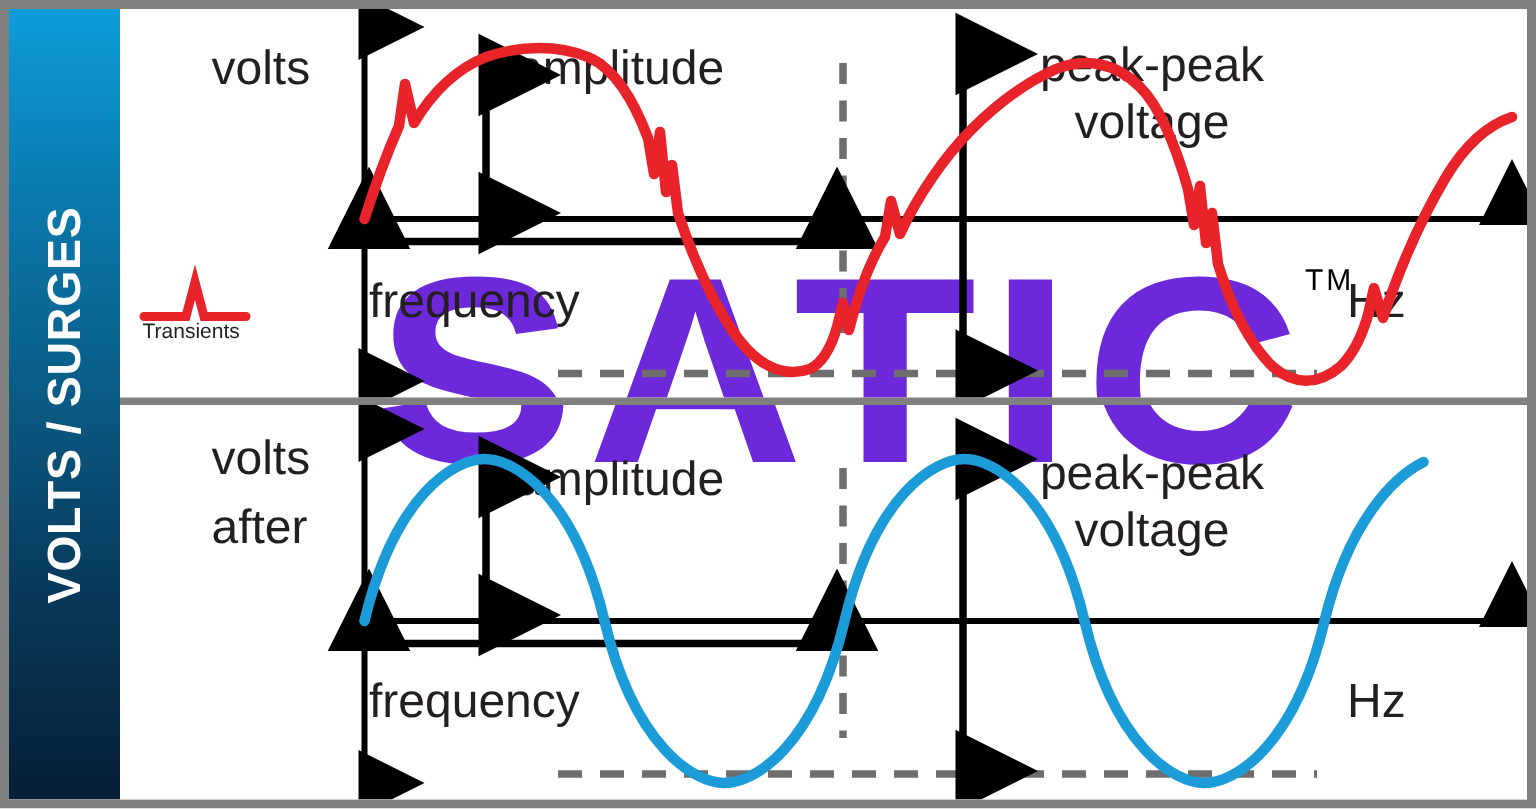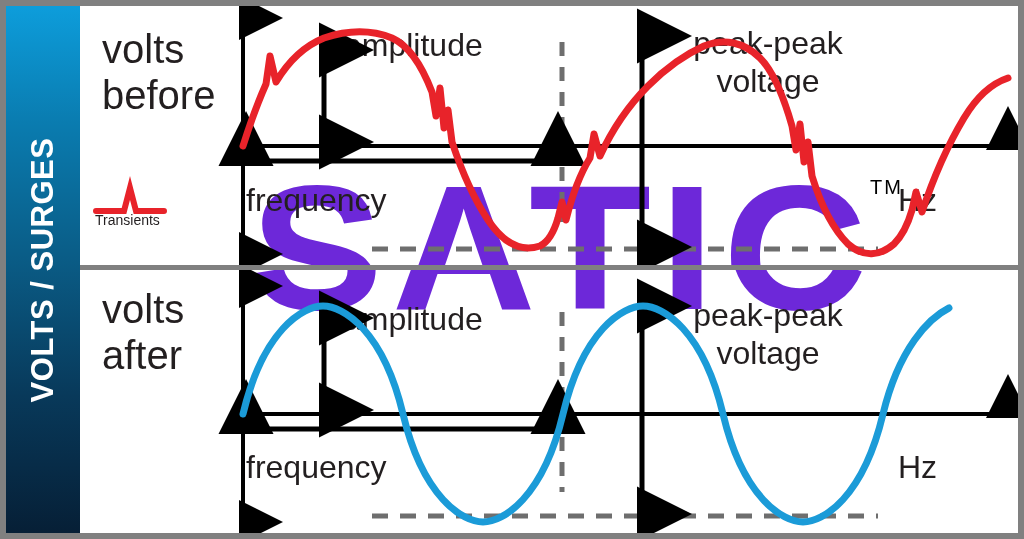--- a/index.html
+++ b/index.html
@@ -83,21 +83,21 @@
     color: #000000;
     letter-spacing: 2px;
   }
   
   .lbl {
     position: absolute;
     color: #231f20;
     white-space: pre;
     line-height: 1.08;
   }
-  .lbl-big   { font-size: 40px; }
+  .lbl-big   { font-size: 32px; margin-left: 39px; }
   .lbl-med   { font-size: 32px; }
   .lbl-tiny  { font-size: 14px; }
   .center    { text-align: center; }
   svg { position: absolute; left: 0; top: 0; overflow: visible; }
 </style>
 </head>
 <body>
 
 <div id="root">
 
@@ -106,21 +106,20 @@
   </div>
 
   <div class="panel" id="panel-before">
 
     <div class="watermark">
       <div class="wm-text">SATIC</div>
       <div class="wm-tm">TM</div>
     </div>
 
     <div class="lbl lbl-big" style="left:22px; top:22px;">volts</div>
-    <div class="lbl lbl-big" style="left:22px; top:68px;">before</div>
 
     <div class="lbl lbl-tiny" style="left:15px; top:207px;">Transients</div>
 
     <div class="lbl lbl-med" style="left:264px; top:22px;">amplitude</div>
     <div class="lbl lbl-med center" style="left:588px; top:20px; width:200px;">peak-peak</div>
     <div class="lbl lbl-med center" style="left:588px; top:58px; width:200px;">voltage</div>
     <div class="lbl lbl-med" style="left:166px; top:177px;">frequency</div>
     <div class="lbl lbl-med" style="left:818px; top:177px;">Hz</div>
 
     <svg width="938" height="259" viewBox="0 0 938 259">

